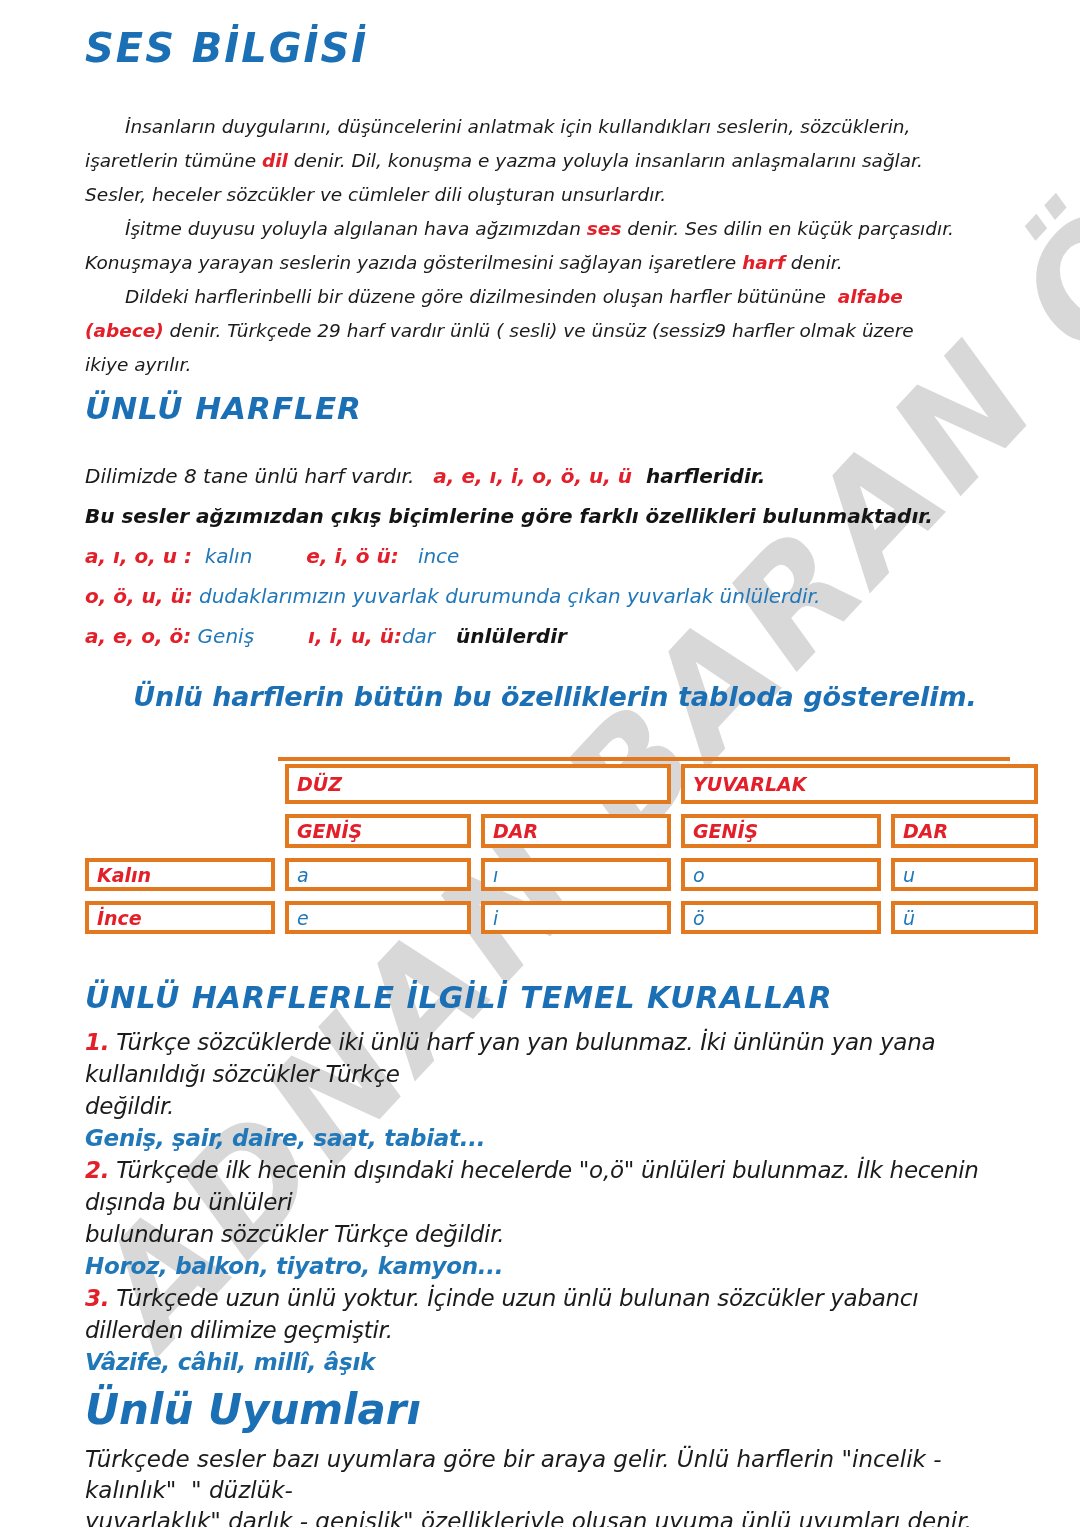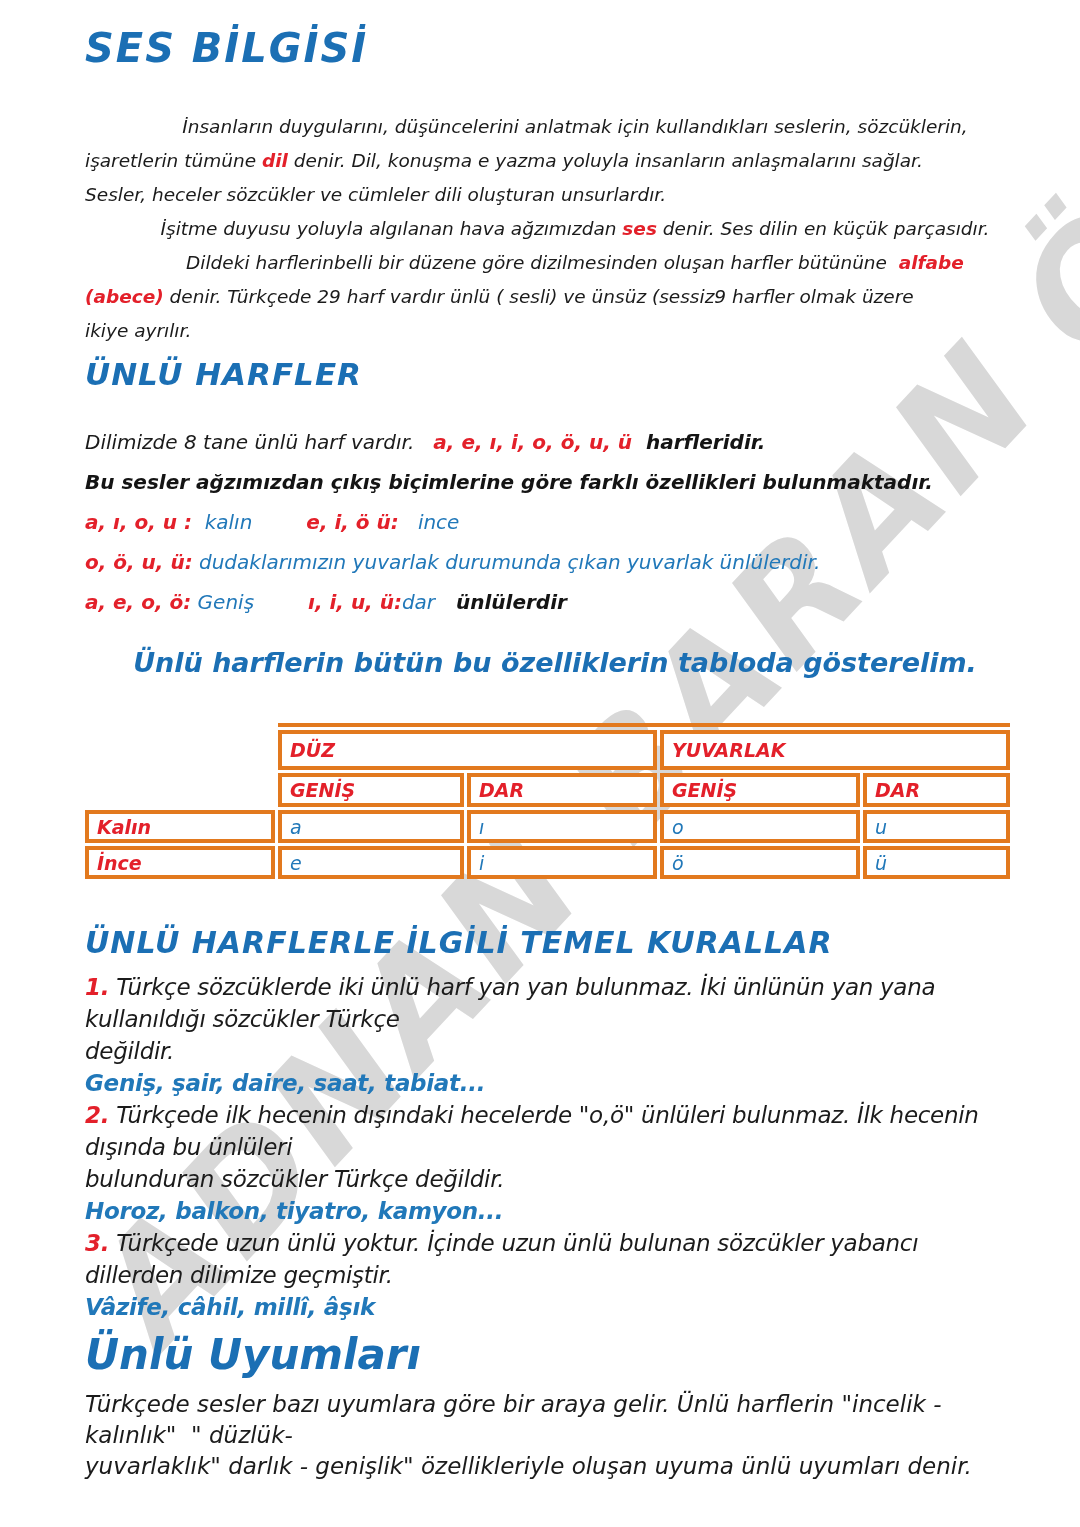--- a/index.html
+++ b/index.html
@@ -43,37 +43,37 @@
   .content{
     position:relative;
     z-index:1;
     padding:0 55px 0 85px;
   }
   .line{white-space:pre-wrap;}
   .h-center{text-align:left;color:var(--blue);font-weight:bold;}
   .doc-title{margin-top:22px;font-size:40px;line-height:52px;letter-spacing:2px;}
   .intro{margin-top:36px;font-size:18.5px;}
   .intro .line{line-height:34px;}
-  .firstline{padding-left:40px;text-align:center;}
+  .firstline{padding-left:40px;}
   .term{color:var(--red);font-weight:bold;margin-top:32px;}
   .h2{font-size:31px;line-height:44px;letter-spacing:1px;margin-top:4px;}
   .vowelblock{margin-top:26px;font-size:20px;}
   .vowelblock .line{line-height:40px;}
   .red{color:var(--red);font-weight:bold;}
   .blue{color:var(--blue2);}
   .bbold{color:#141414;font-weight:bold;}
   .gap{display:inline-block;width:54px;}
   .caption{margin-top:22px;font-size:27px;line-height:38px;color:var(--blue);font-weight:bold;text-align:center;}
   .vtable{
     position:relative;
     margin-top:48px;
     display:grid;
     grid-template-columns:190px 186px 190px 200px 147px;
     grid-template-rows:40px 34px 33px 33px;
-    gap:3px;
+    gap:10px;
     width:925px;
     font-size:19px;
   }
   .tbar{
     position:absolute;
     left:193px;right:0;top:-7px;height:4px;
     background:var(--orange);
   }
   .cell{
     border:4px solid var(--orange);
@@ -106,20 +106,21 @@
   <div class="content">
 
     <h1 class="h-center doc-title">SES BİLGİSİ</h1>
 
     <div class="intro">
       <div class="line firstline"><span>İnsanların duygularını, düşüncelerini anlatmak için kullandıkları seslerin, sözcüklerin,</span></div>
       <div class="line"><span>işaretlerin tümüne </span><span class="term">dil</span><span> denir. Dil, konuşma e yazma yoluyla insanların anlaşmalarını sağlar.</span></div>
       <div class="line"><span>Sesler, heceler sözcükler ve cümleler dili oluşturan unsurlardır.</span></div>
 
       <div class="line firstline"><span>İşitme duyusu yoluyla algılanan hava ağzımızdan </span><span class="term">ses</span><span> denir. Ses dilin en küçük parçasıdır.</span></div>
+      <div class="line"><span>Konuşmaya yarayan seslerin yazıda gösterilmesini sağlayan işaretlere </span><span class="term">harf</span><span> denir.</span></div>
 
       <div class="line firstline"><span>Dildeki harflerinbelli bir düzene göre dizilmesinden oluşan harfler bütününe  </span><span class="term">alfabe</span></div>
       <div class="line"><span class="term">(abece)</span><span> denir. Türkçede 29 harf vardır ünlü ( sesli) ve ünsüz (sessiz9 harfler olmak üzere</span></div>
       <div class="line"><span>ikiye ayrılır.</span></div>
     </div>
 
     <h2 class="h-center h2">ÜNLÜ HARFLER</h2>
 
     <div class="vowelblock">
       <div class="line"><span>Dilimizde 8 tane ünlü harf vardır.   </span><span class="red">a, e, ı, i, o, ö, u, ü</span><span class="bbold">  harfleridir.</span></div>

